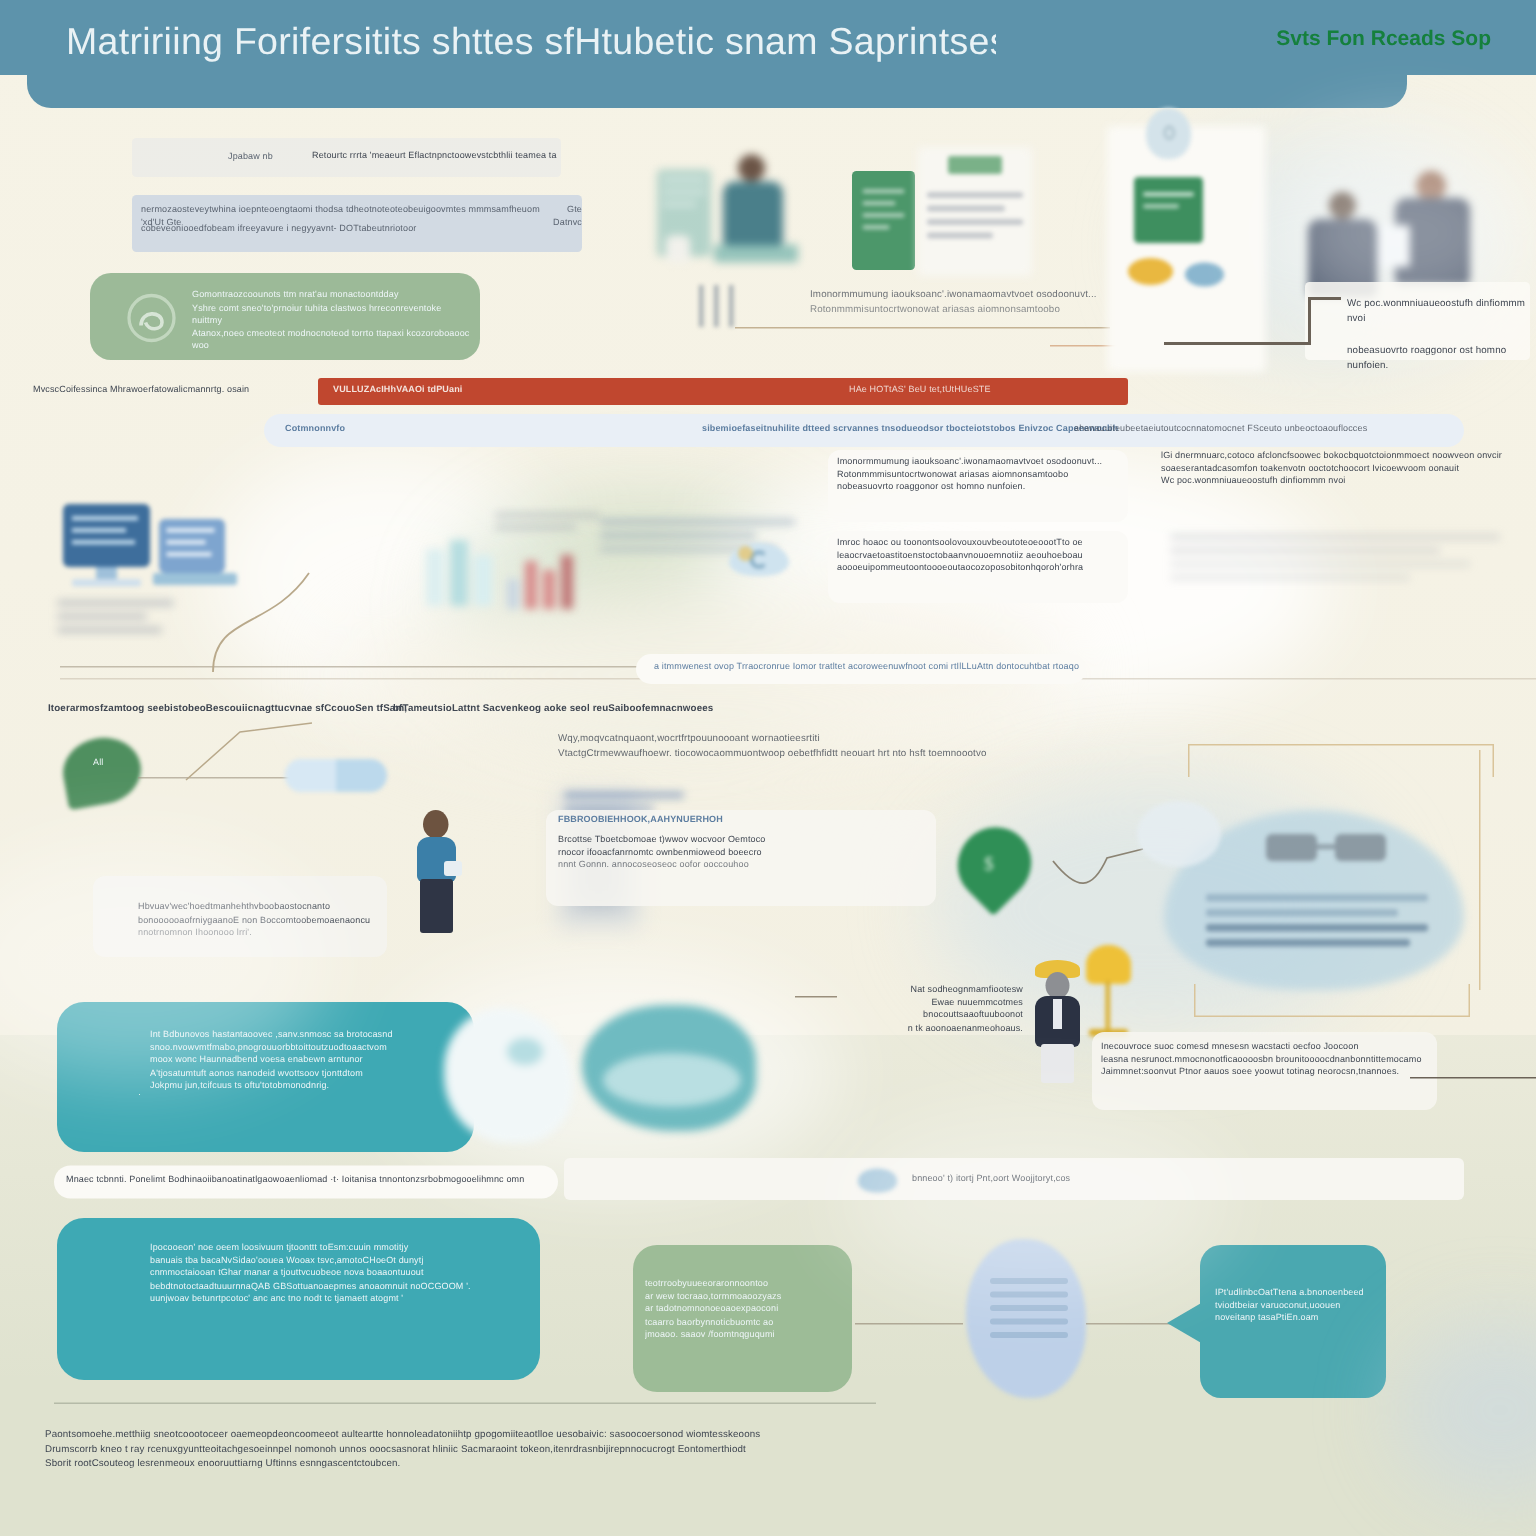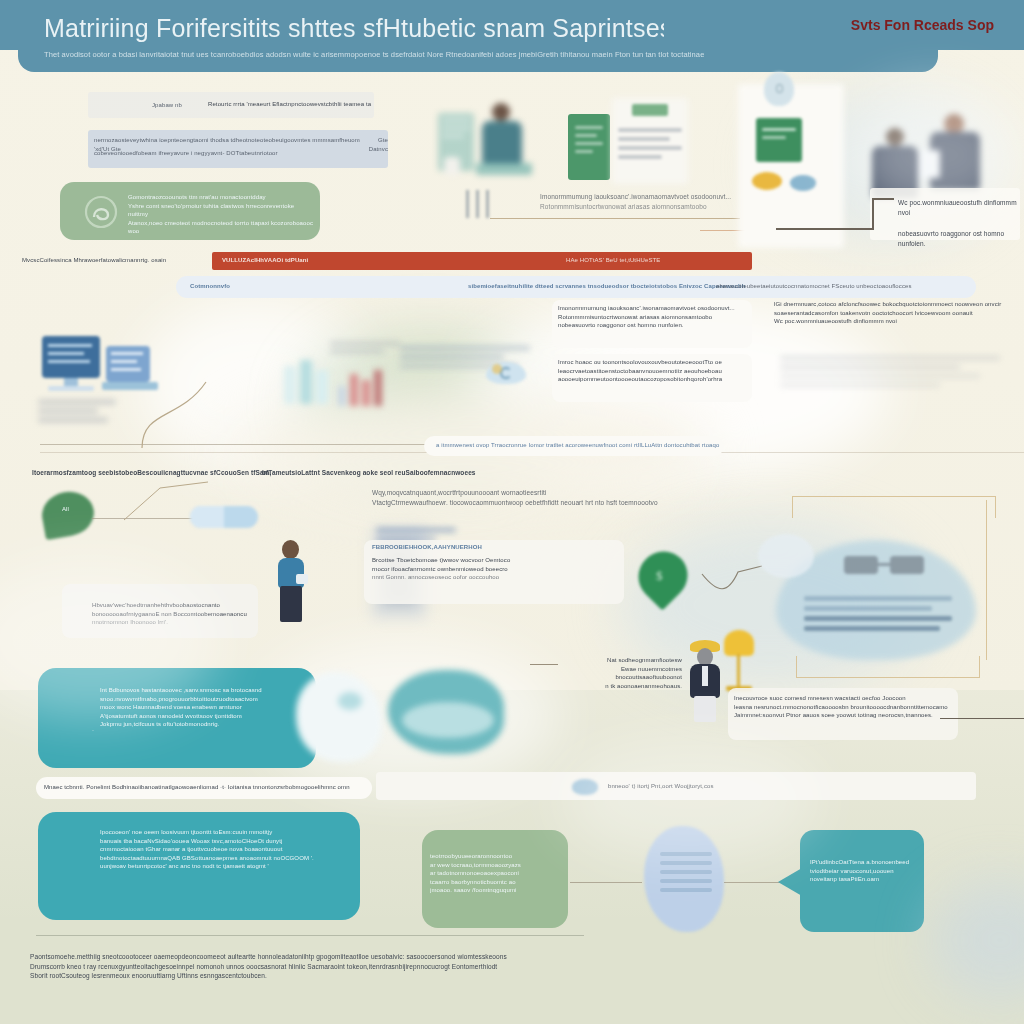--- a/index.html
+++ b/index.html
@@ -42,21 +42,21 @@
     border-bottom-left-radius: 16px; border-bottom-right-radius: 16px;
   }
   .header-title {
     position: absolute; left: 44px; top: 14px; width: 620px;
     font-size: 25px; color: #e9f2f5; letter-spacing: .2px;
     white-space: nowrap; overflow: hidden;
     filter: blur(.5px);
   }
   .header-badge {
     position: absolute; right: 30px; top: 17px;
-    font-size: 14px; font-weight: bold; color: #7f1d1d;
+    font-size: 14px; font-weight: bold; color: #15803d;
     filter: blur(.5px);
   }
   .header-sub {
     position: absolute; left: 44px; top: 50px; width: 870px;
     font-size: 7.5px; color: #cfe0e7; letter-spacing: .1px;
     white-space: nowrap; overflow: hidden;
     filter: blur(.4px);
   }
 
   
@@ -126,21 +126,20 @@
   <div class="blob" style="left:470px;top:300px;width:420px;height:180px;background:rgba(255,255,255,.85);"></div>
   <div class="blob" style="left:230px;top:390px;width:480px;height:120px;background:rgba(246,243,232,.9);"></div>
   <div class="blob" style="left:770px;top:90px;width:230px;height:150px;background:rgba(214,227,235,.55);"></div>
   <div class="blob" style="left:620px;top:520px;width:300px;height:170px;background:rgba(205,224,233,.5);"></div>
   <div class="blob" style="left:260px;top:640px;width:300px;height:150px;background:rgba(255,255,255,.55);"></div>
 
   <div class="header-band"></div>
   <div class="header-tab"></div>
   <div class="header-title">Matririing Forifersitits shttes sfHtubetic snam Saprintsest</div>
   <div class="header-badge">Svts Fon Rceads Sop</div>
-  <div class="header-sub">Thet avodisot ootor a bdasi lanvritaiotat tnut ues tcanroboebdios adodsn wulte ic arisemmopoenoe ts dsefrdaiot Nore Rtnedoanifebi adoes jmebiGretih tihitanou maein Fton tun tan tlot toctatinae</div>
 
   <div class="panel p-grey" style="left:88px;top:92px;width:286px;height:26px;border-radius:3px;opacity:.55;"></div>
   <div class="txt" style="left:152px;top:101px;width:48px;">
     <div class="blurtext xs">Jpabaw nb</div>
   </div>
   <div class="txt" style="left:208px;top:100px;width:180px;">
     <div class="blurtext xs dark">Retourtc rrrta 'meaeurt Eflactnpnctoowevstcbthlii teamea ta</div>
   </div>
 
   <div class="panel p-bluegrey" style="left:88px;top:130px;width:300px;height:38px;border-radius:3px;opacity:.75;"></div>

